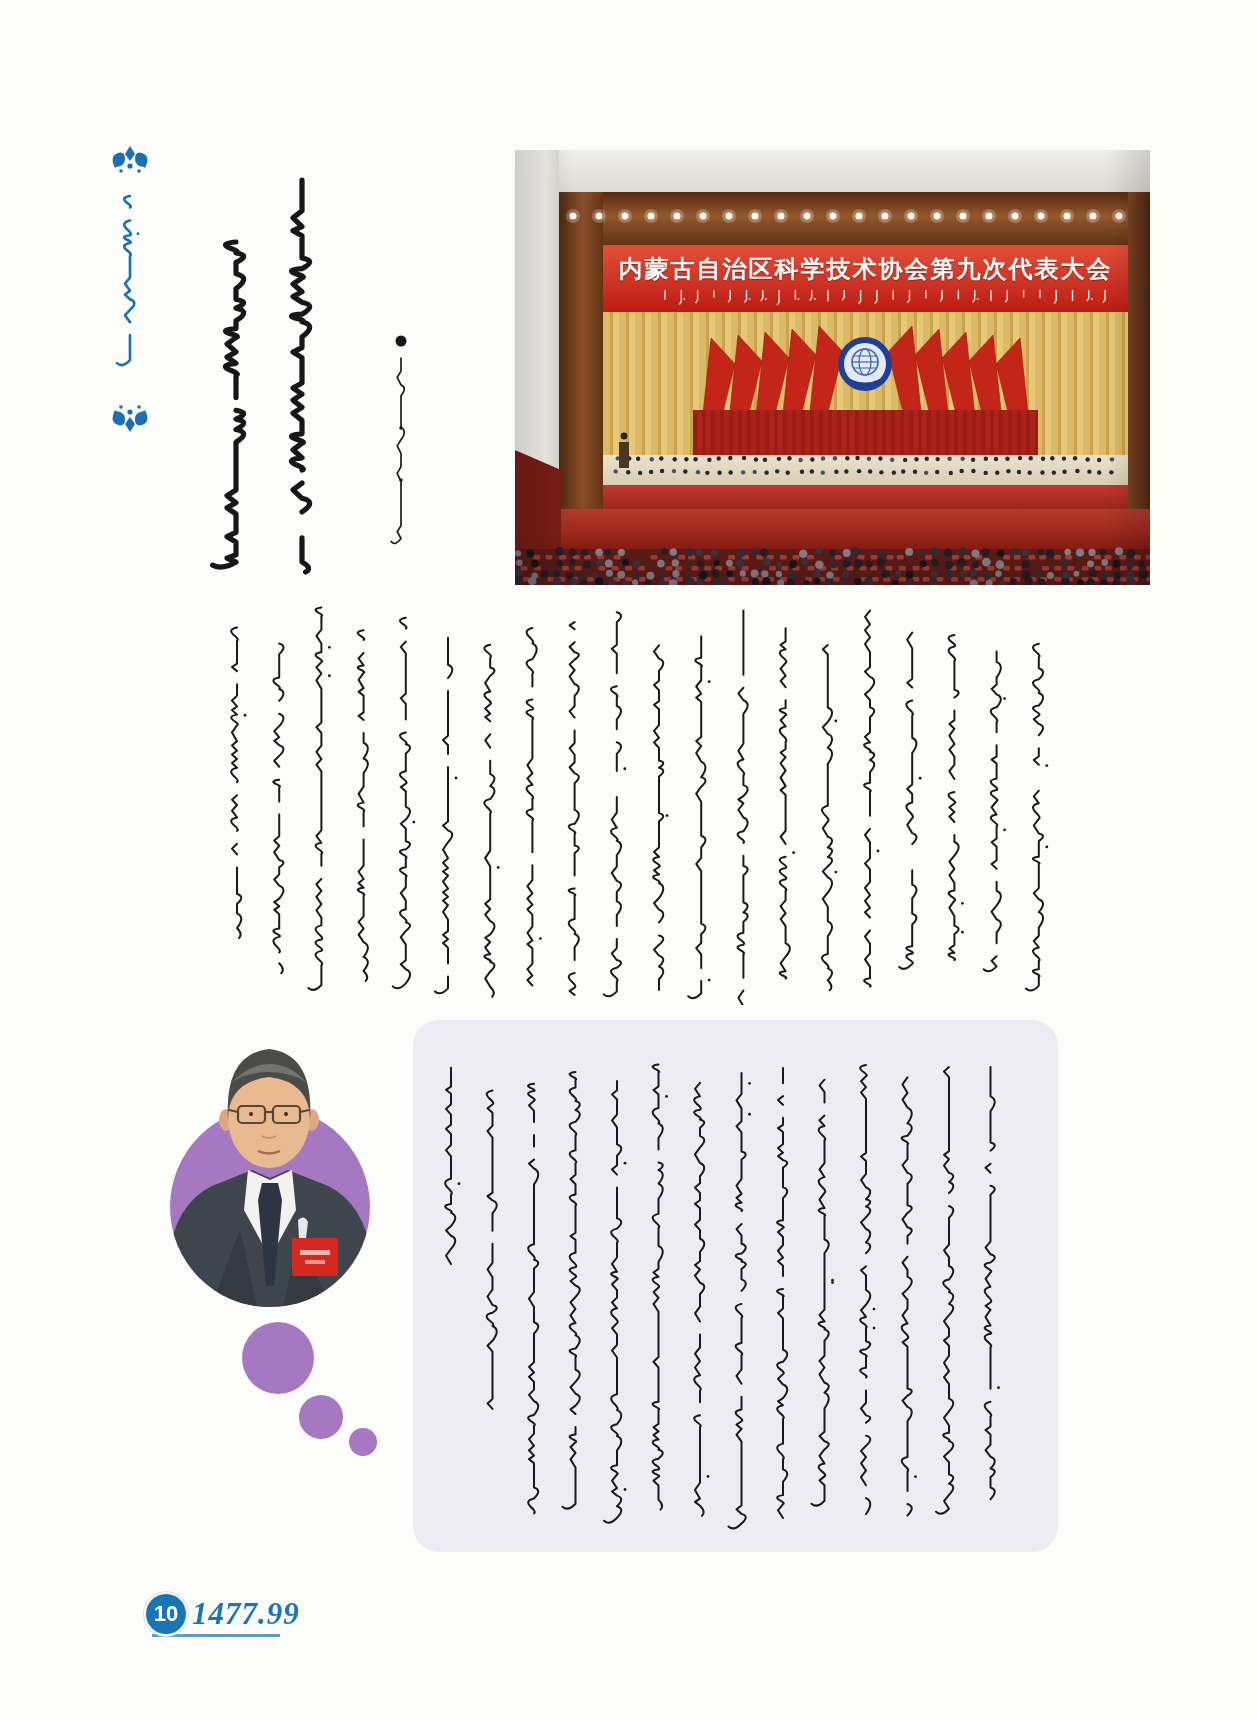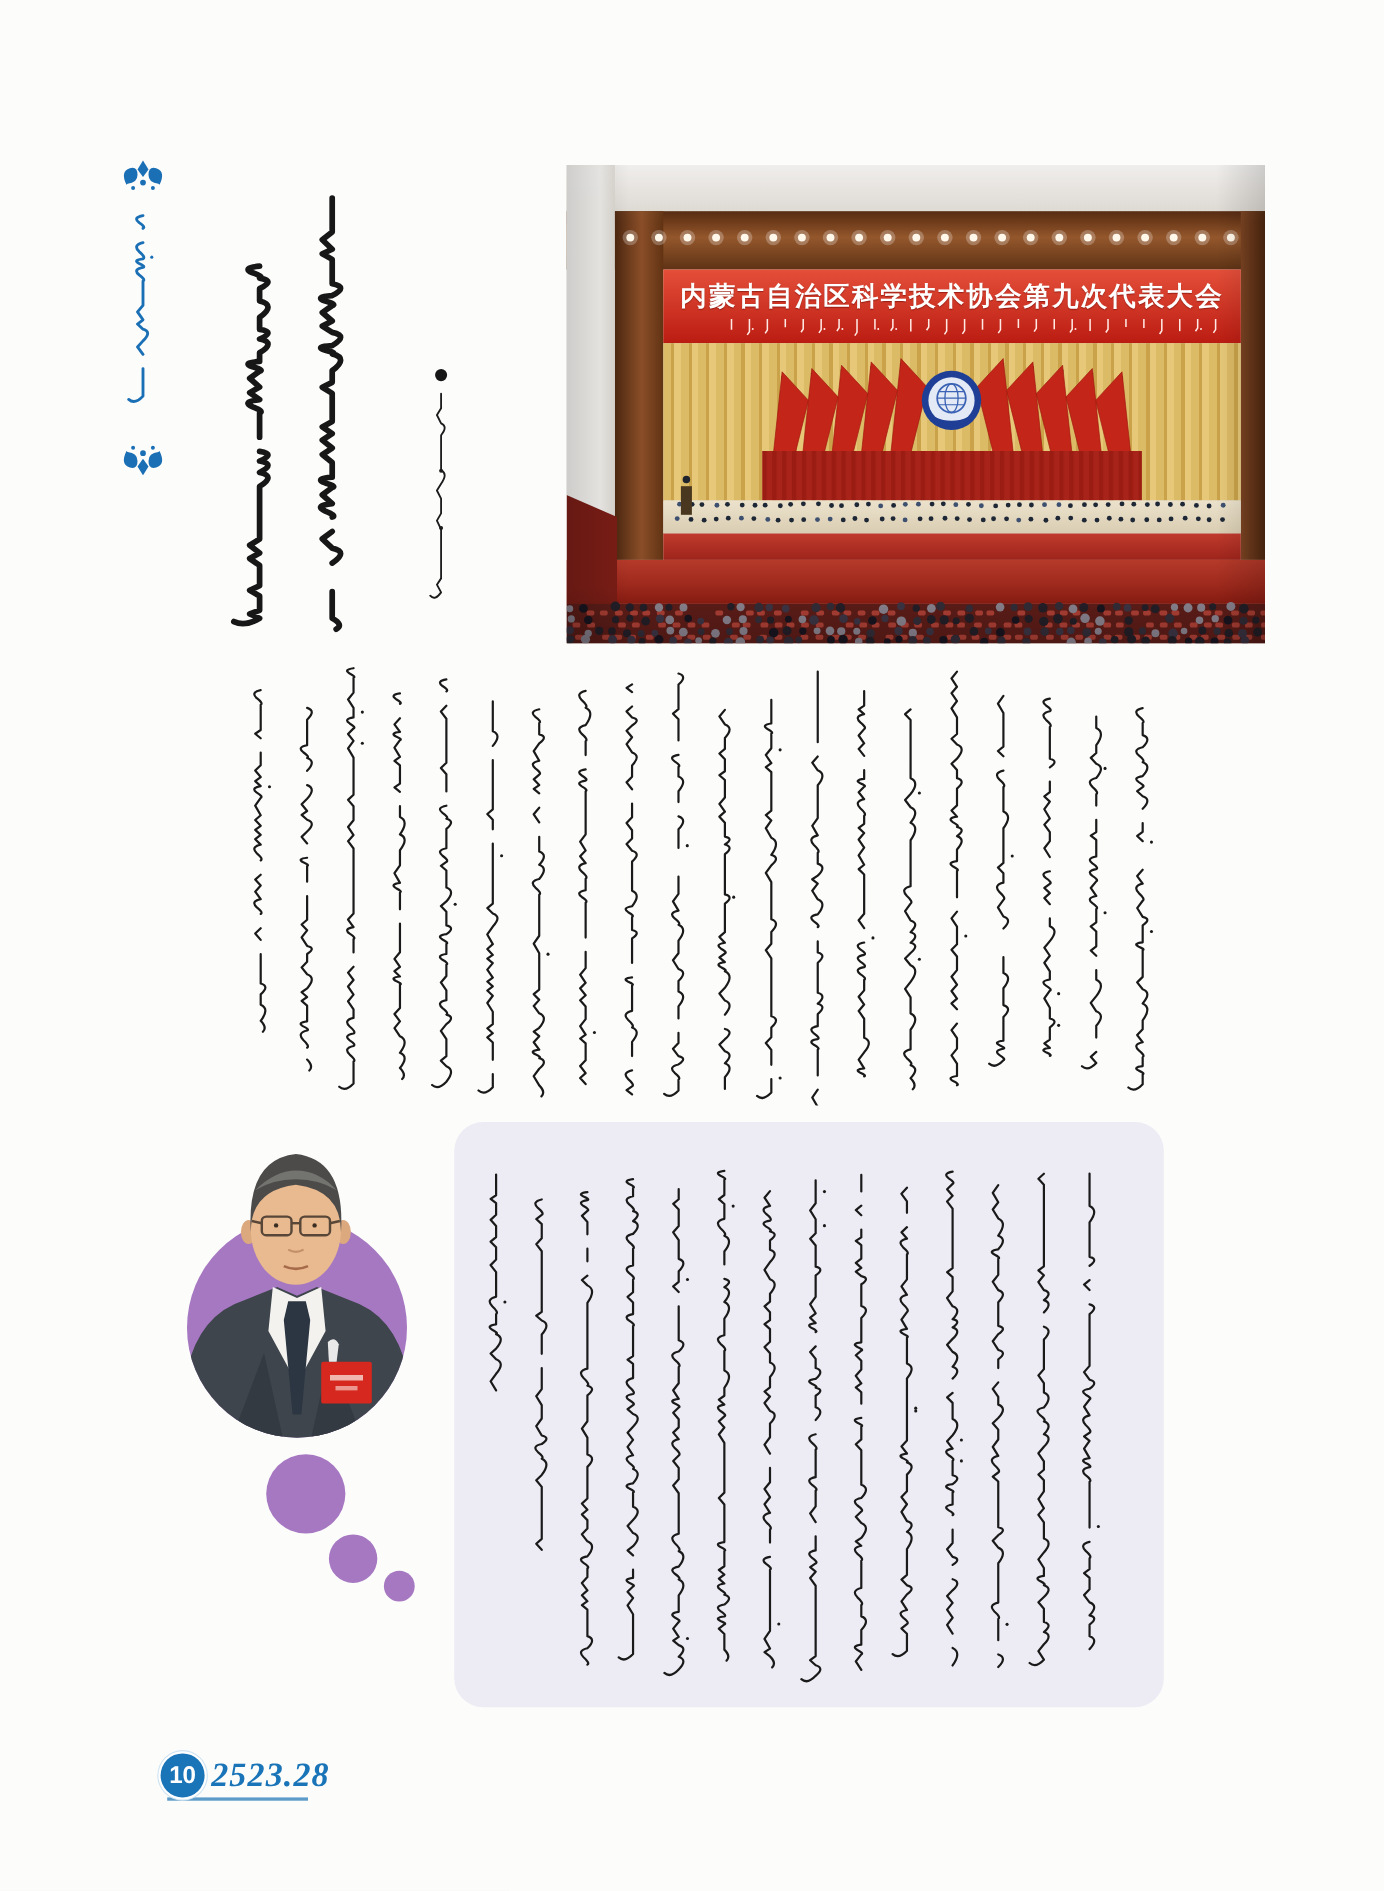--- a/index.html
+++ b/index.html
@@ -740,15 +740,15 @@
   </svg>
 
   <div class="abs" style="left:242px;top:1322px;width:72px;height:72px;border-radius:50%;background:#a678c2"></div>
   <div class="abs" style="left:299px;top:1395px;width:44px;height:44px;border-radius:50%;background:#a678c2"></div>
   <div class="abs" style="left:349px;top:1428px;width:28px;height:28px;border-radius:50%;background:#a678c2"></div>
 
   <div class="abs pg-rule"></div>
   <div class="abs pg-circle">
     <span>10</span>
   </div>
-  <div class="abs pg-issue">2523.28</div>
+  <div class="abs pg-issue">1477.99</div>
 
 </div>
 
 </body></html>

